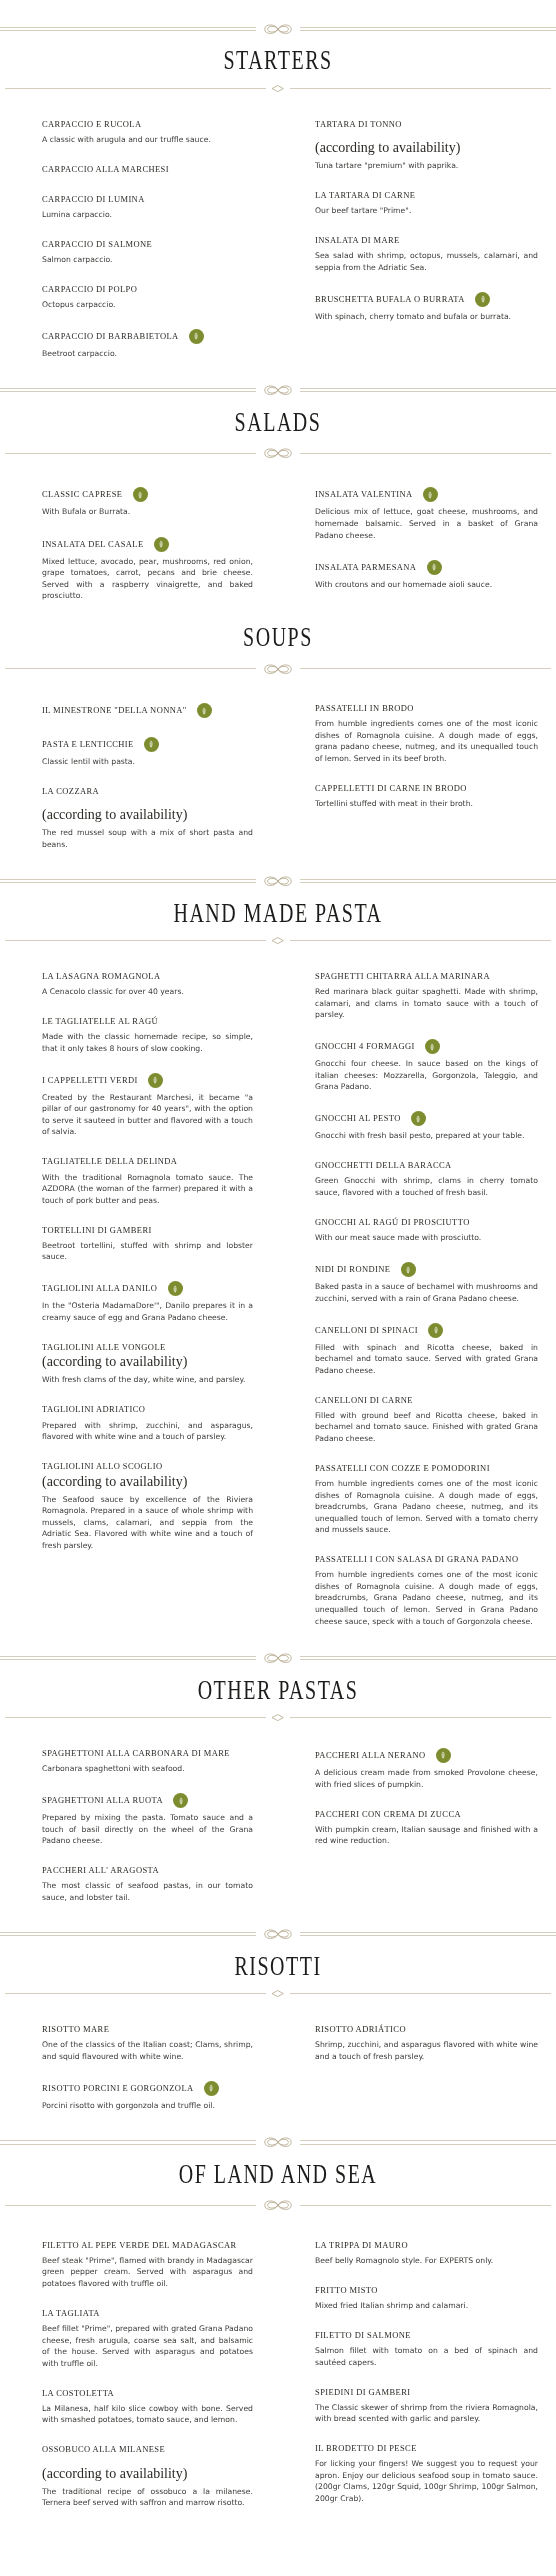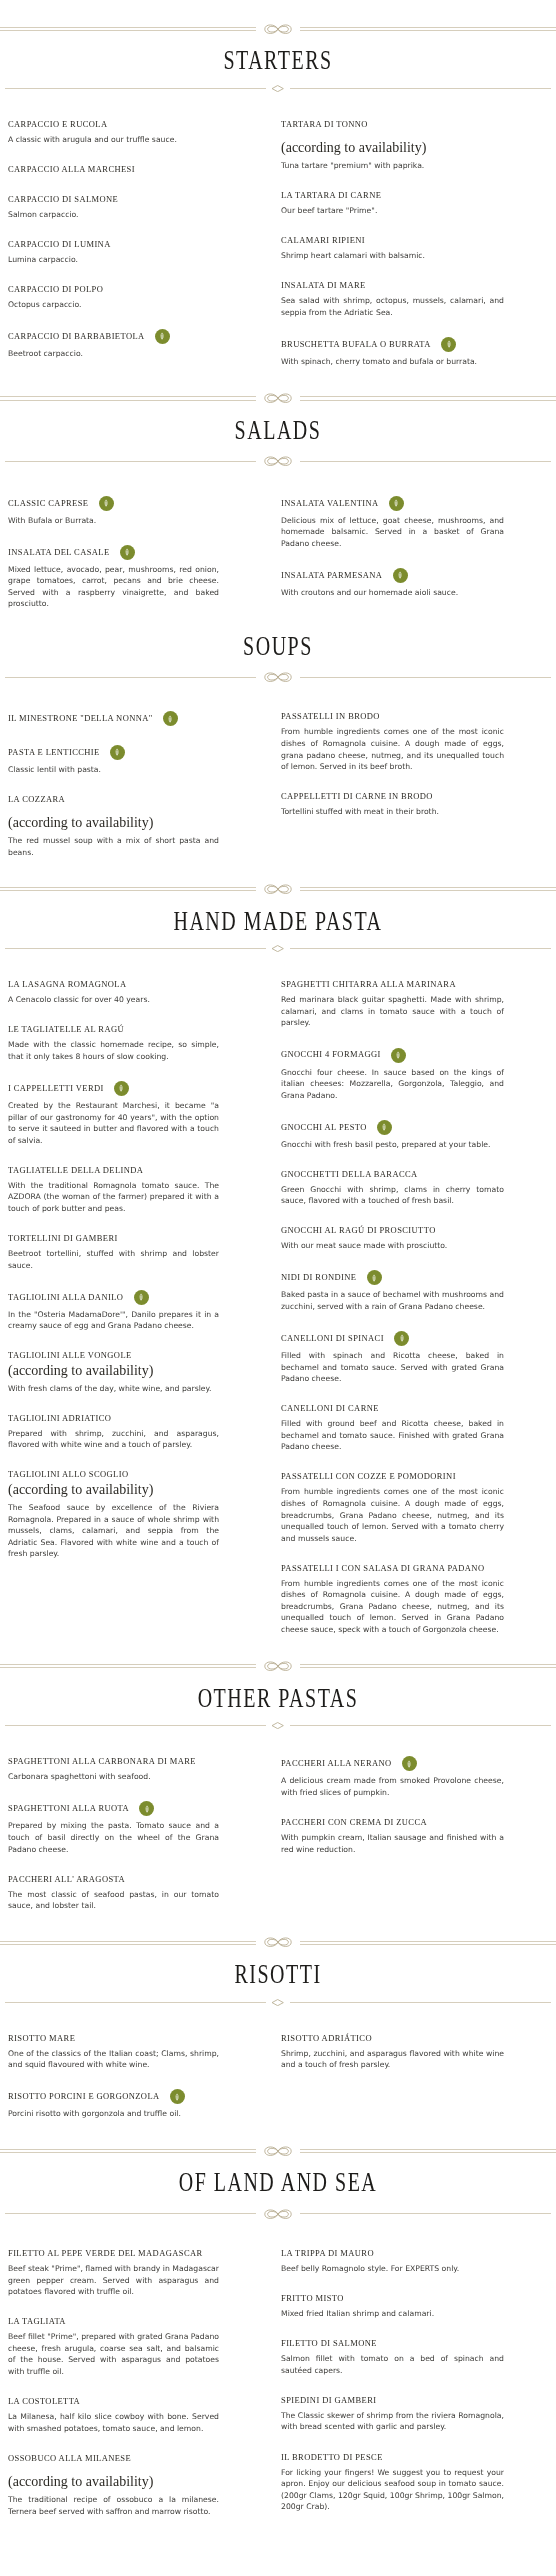--- a/index.html
+++ b/index.html
@@ -36,21 +36,21 @@
     font-size:20px;
     letter-spacing:1.5px;
     line-height:1.25;
   }
   .sec-title .stretch{display:inline-block;transform:scaleY(1.35);transform-origin:center;}
   
   .cols{
     display:grid;
     grid-template-columns:211px 223px;
     column-gap:62px;
-    padding:0 26px 0 8px;
+    padding:0 26px 0 42px;
     margin-bottom:5.2px;
   }
   .item{margin-bottom:18.5px;}
   .item-name-row{display:flex;align-items:center;gap:10.3px;flex-wrap:wrap;}
   .item-name{
     font-family:"Liberation Serif","DejaVu Serif",serif;
     font-size:8.5px;
     letter-spacing:0.4px;
     color:var(--name);
     line-height:1.3;
@@ -112,29 +112,29 @@
               </div>
               <div class="item-desc">A classic with arugula and our truffle sauce.</div>
             </div>
             <div class="item">
               <div class="item-name-row">
                 <span class="item-name">CARPACCIO ALLA MARCHESI</span>
               </div>
             </div>
             <div class="item">
               <div class="item-name-row">
+                <span class="item-name">CARPACCIO DI LUMINA</span>
+              </div>
+              <div class="item-desc">Lumina carpaccio.</div>
+            </div>
+            <div class="item">
+              <div class="item-name-row">
                 <span class="item-name">CARPACCIO DI SALMONE</span>
               </div>
               <div class="item-desc">Salmon carpaccio.</div>
-            </div>
-            <div class="item">
-              <div class="item-name-row">
-                <span class="item-name">CARPACCIO DI LUMINA</span>
-              </div>
-              <div class="item-desc">Lumina carpaccio.</div>
             </div>
             <div class="item">
               <div class="item-name-row">
                 <span class="item-name">CARPACCIO DI POLPO</span>
               </div>
               <div class="item-desc">Octopus carpaccio.</div>
             </div>
             <div class="item">
               <div class="item-name-row">
                 <span class="item-name">CARPACCIO DI BARBABIETOLA</span>
@@ -154,26 +154,20 @@
                 <span class="item-name">TARTARA DI TONNO</span>
                 <span class="note">(according to availability)</span>
               </div>
               <div class="item-desc">Tuna tartare "premium" with paprika.</div>
             </div>
             <div class="item">
               <div class="item-name-row">
                 <span class="item-name">LA TARTARA DI CARNE</span>
               </div>
               <div class="item-desc">Our beef tartare "Prime".</div>
-            </div>
-            <div class="item">
-              <div class="item-name-row">
-                <span class="item-name">CALAMARI RIPIENI</span>
-              </div>
-              <div class="item-desc">Shrimp heart calamari with balsamic.</div>
             </div>
             <div class="item">
               <div class="item-name-row">
                 <span class="item-name">INSALATA DI MARE</span>
               </div>
               <div class="item-desc">Sea salad with shrimp, octopus, mussels, calamari, and seppia from the Adriatic Sea.</div>
             </div>
             <div class="item">
               <div class="item-name-row">
                 <span class="item-name">BRUSCHETTA BUFALA O BURRATA</span>

